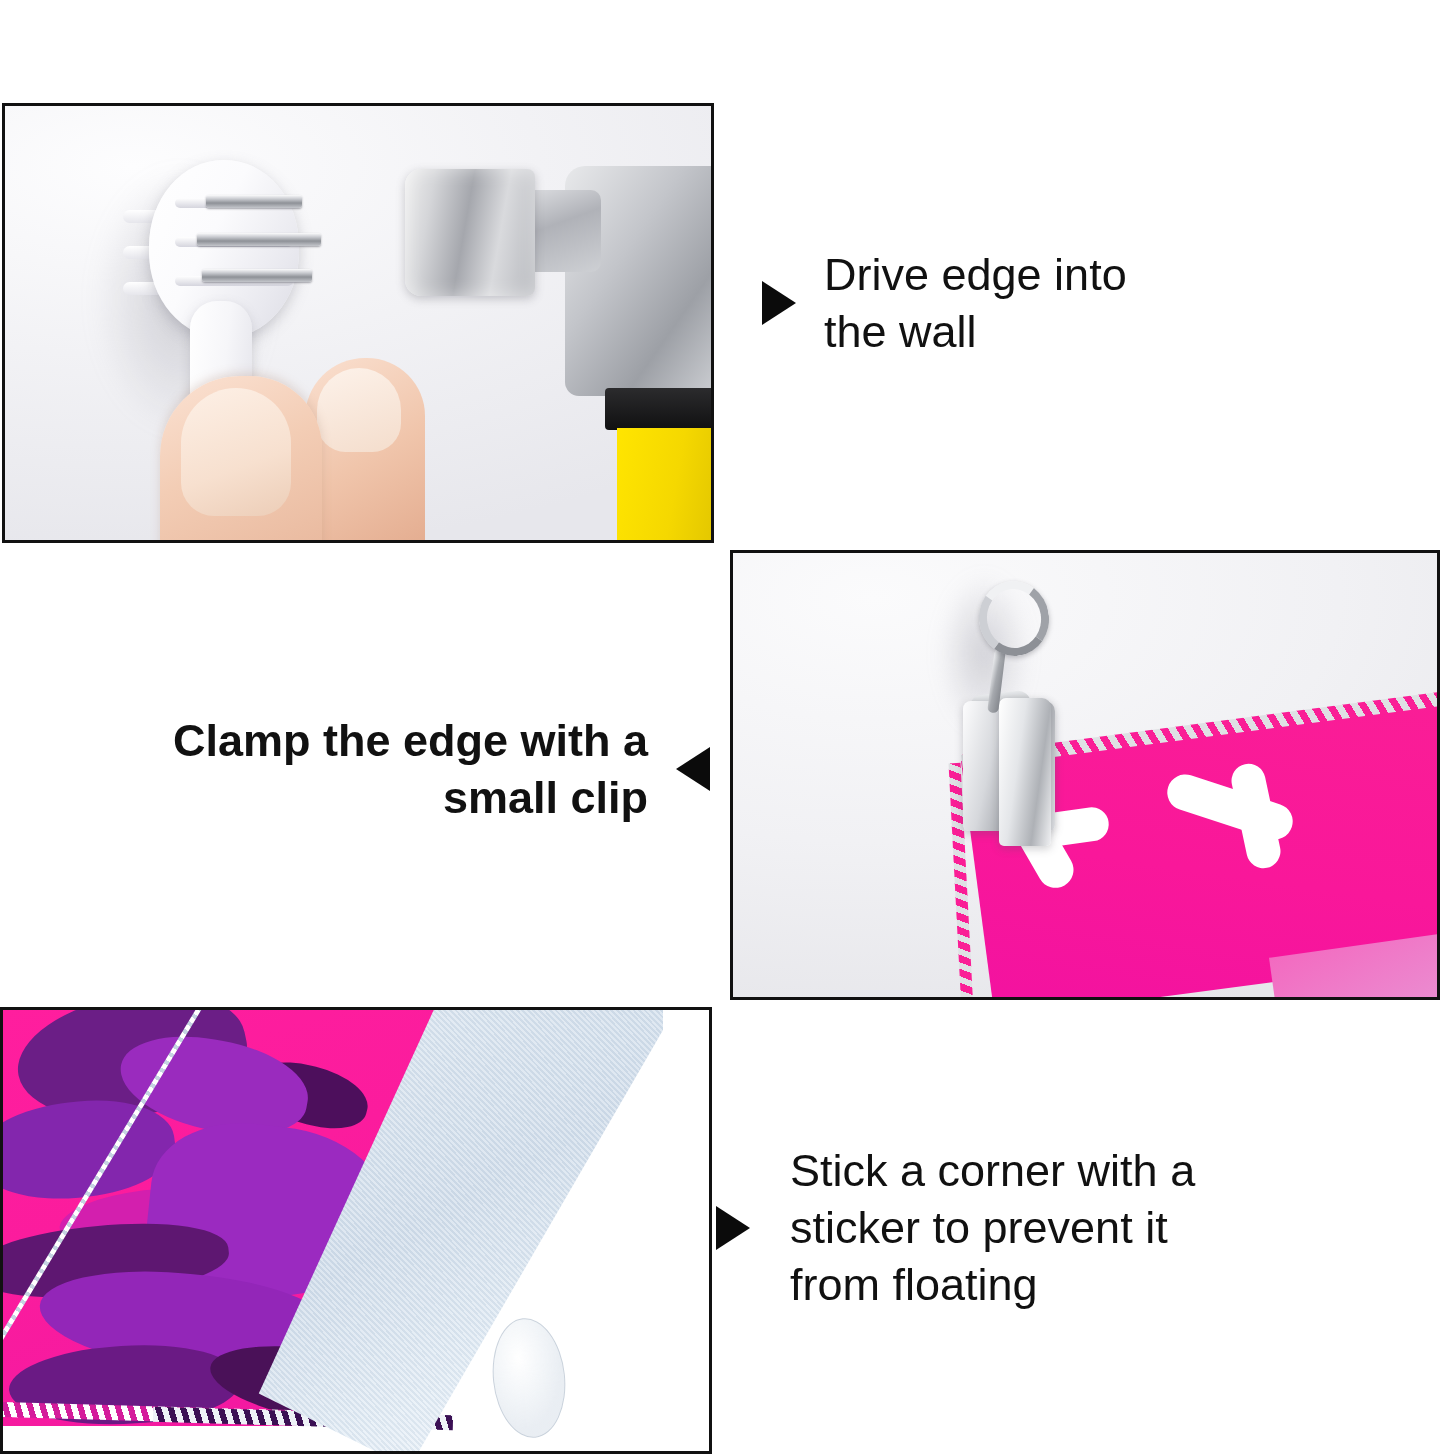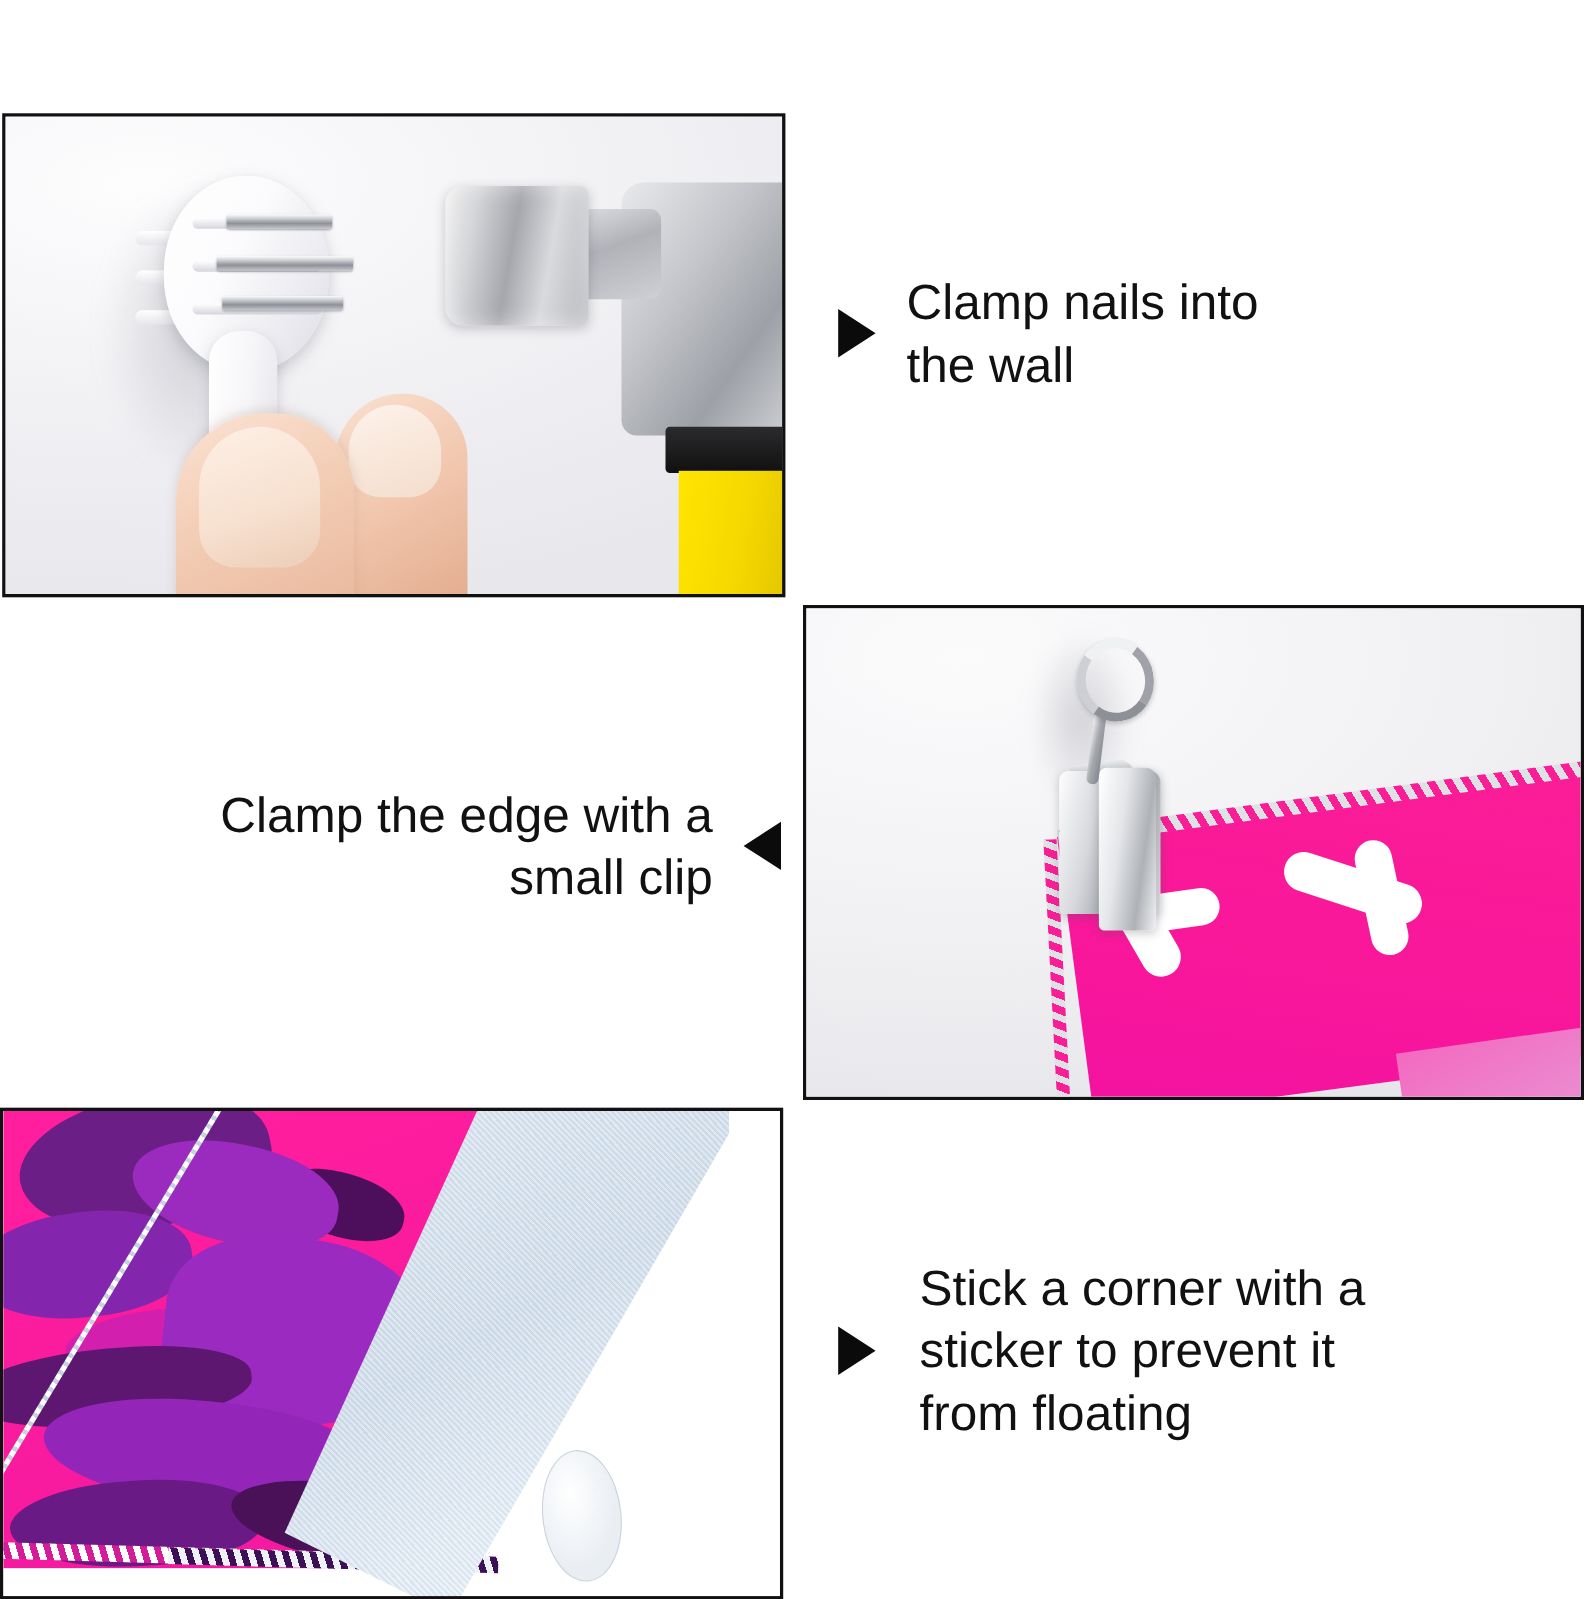--- a/index.html
+++ b/index.html
@@ -383,23 +383,23 @@
   .tri-left {
     border-top: 22px solid transparent;
     border-bottom: 22px solid transparent;
     border-right: 34px solid #0b0b0b;
   }
 
   #caption-nails   { left: 762px; top: 246px;  width: 560px; }
   #caption-nails .caption-text { text-align: left; }
 
   #caption-clip    { left: 70px;  top: 712px;  width: 640px; justify-content: flex-end; }
-  #caption-clip .caption-text { text-align: right; }
-
-  #caption-sticker { left: 762px; top: 1142px; width: 600px; gap: 40px; }
+  #caption-clip .caption-text { text-align: right; font-weight: bold; }
+
+  #caption-sticker { left: 716px; top: 1142px; width: 600px; gap: 40px; }
   #caption-sticker .caption-text { text-align: left; }
 </style>
 </head>
 <body>
 
 <div id="page">
 
 
   <div class="photo-panel" id="panel-nails">
     <div class="photo-inner">
@@ -422,21 +422,21 @@
       <div class="hook-stem"></div>
       <div class="finger2"></div>
       <div class="finger2-nail"></div>
       <div class="thumb"></div>
       <div class="thumb-nail"></div>
     </div>
   </div>
 
   <div class="caption" id="caption-nails">
     <div class="tri tri-right"></div>
-    <div class="caption-text">Clamp nails into
+    <div class="caption-text">Drive edge into
 the wall</div>
   </div>
 
   <div class="photo-panel" id="panel-clip">
     <div class="photo-inner">
       <div class="clip-shadow"></div>
       <div class="banner2">
         
       </div>
       <div class="banner2-lowfold"></div>

